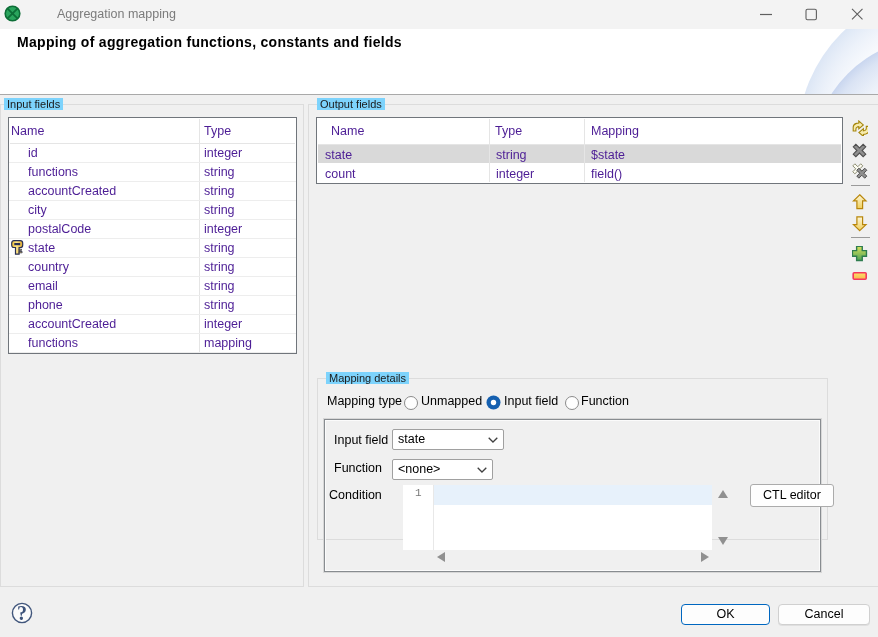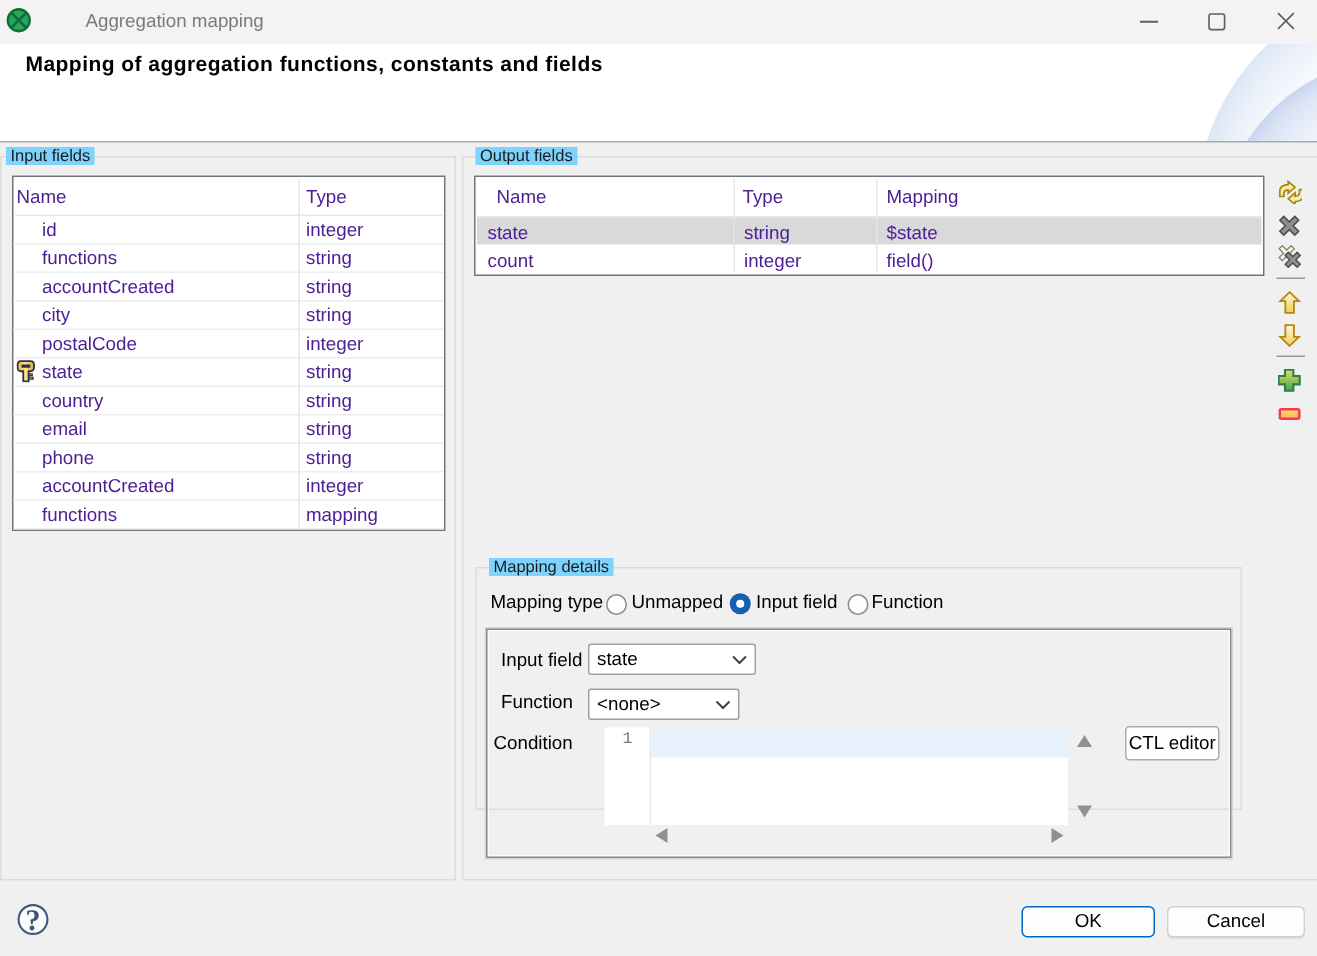--- a/index.html
+++ b/index.html
@@ -47,21 +47,21 @@
 
   #innerbox { left:324px; top:419px; width:497px; height:153px; border:1px solid #888c90; box-shadow: inset 0 0 0 1px #fbfbfb, 0 0 0 1px #d7d7d7; }
 
   #editor { left:403px; top:485px; width:309px; height:65px; background:#fff; }
   #gutter-sep { left:433px; top:485px; width:1px; height:65px; background:#e8e8e8; }
   #blueline { left:434px; top:485px; width:278px; height:20px; background:#e7f1fb; }
   #lineno { left:415px; top:487px; font-family:"Liberation Mono", monospace; font-size:11px; color:#787878; }
 
   .tri { position:absolute; width:0; height:0; }
 
-  #btn-ctl { left:750px; top:484px; width:63px; height:23px; background:#fefefe; border:1px solid #ababab; border-radius:3px; text-align:center; line-height:21px; }
+  #btn-ctl { left:750px; top:484px; width:84px; height:23px; background:#fefefe; border:1px solid #ababab; border-radius:3px; text-align:center; line-height:21px; }
 
   
   .pbtn { position:absolute; top:604px; height:21px; background:#fdfdfd; border-radius:4px; text-align:center; font-size:12.5px; line-height:19px; }
   #btn-ok { left:681px; width:89px; border:1px solid #0067c0; }
   #btn-cancel { left:778px; width:92px; border:1px solid #d0d0d0; box-shadow:0 1px 0 rgba(0,0,0,0.07); }
 </style>
 </head>
 <body>
 
 <div class="abs" id="titlebar"></div>

